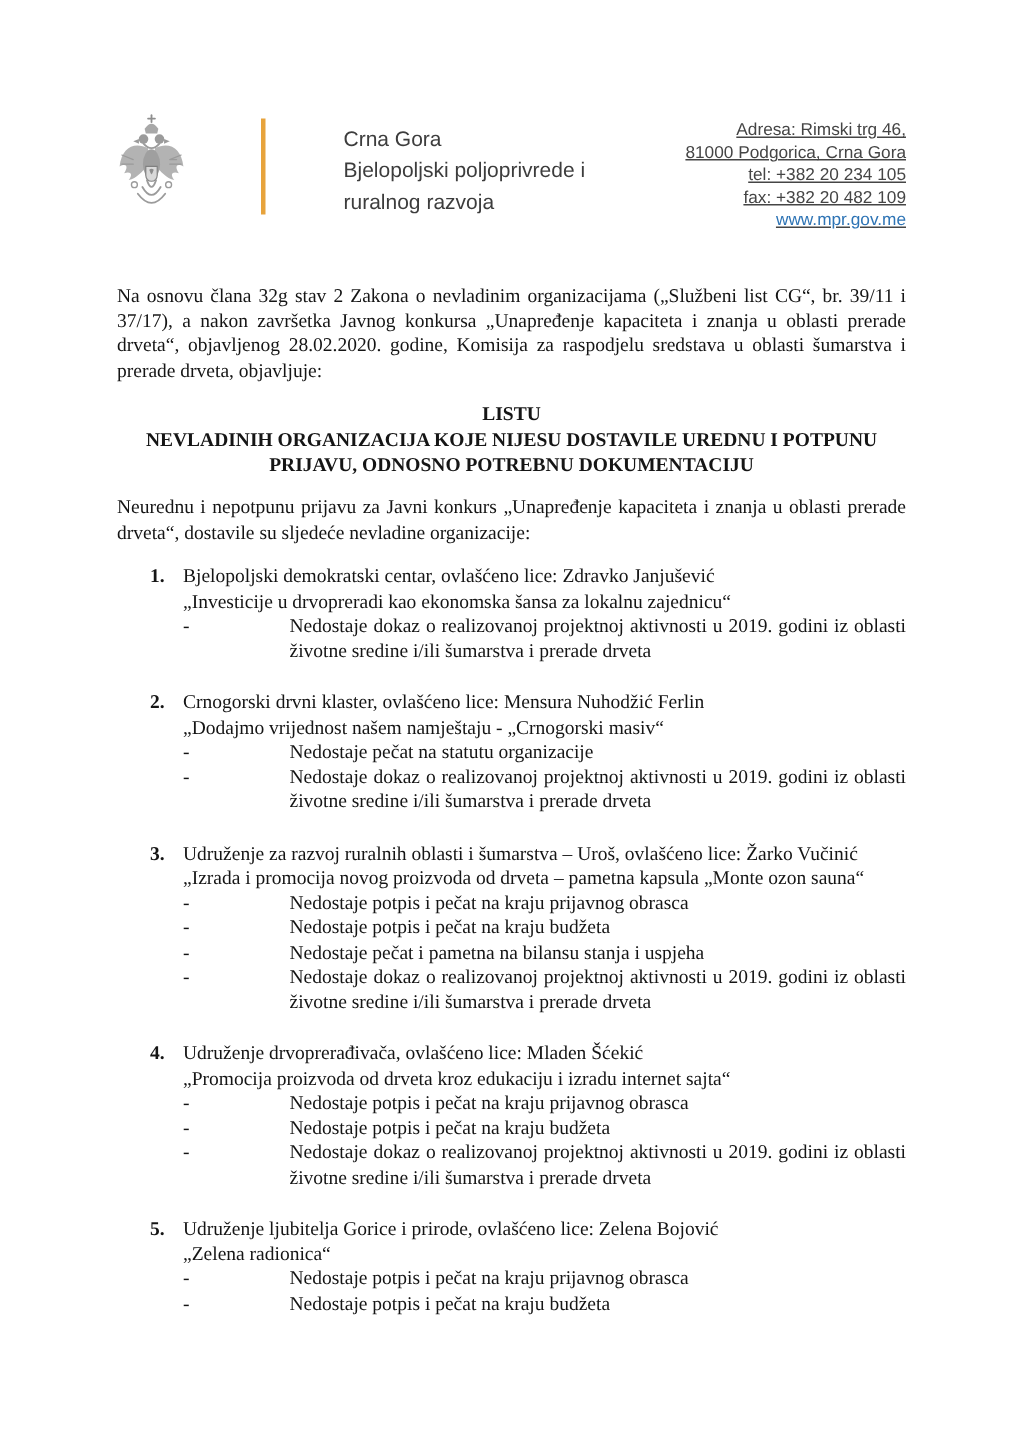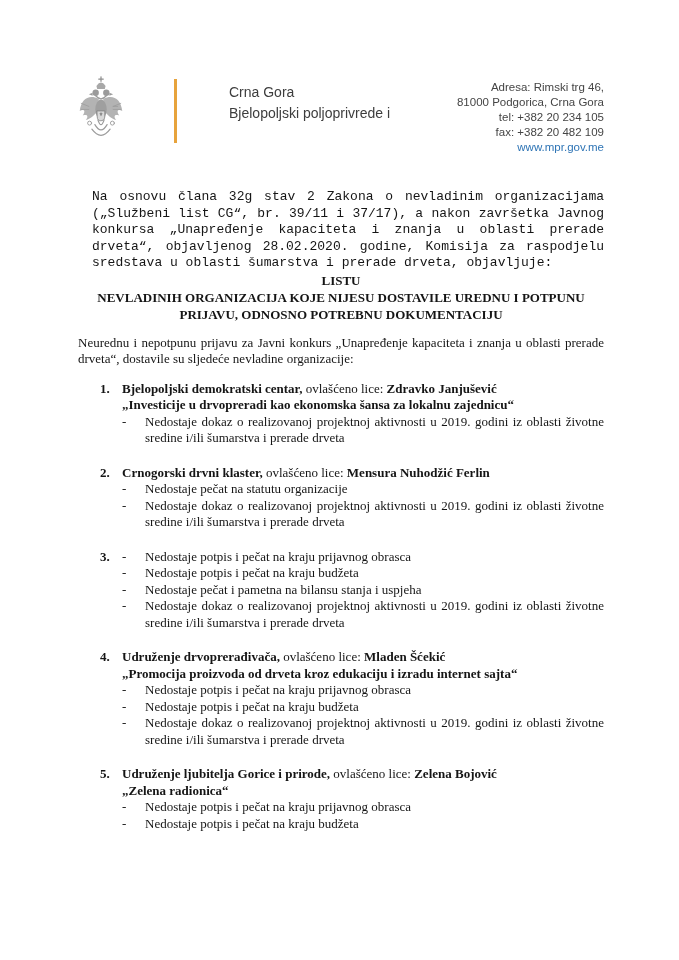--- a/index.html
+++ b/index.html
@@ -15,36 +15,36 @@
   .header{display:flex;justify-content:space-between;align-items:flex-start;}
   .brand{display:flex;align-items:flex-start;gap:41px;}
   .emblem{width:46px;height:76px;flex:0 0 46px;}
   .divider{width:3px;height:64px;background:#E7A33C;margin:3px 11px 0 9px;flex:0 0 3px;}
   .brand-text{
     font-family:"Liberation Sans",sans-serif;
     color:#3d3d3d;font-size:14px;line-height:21px;padding-top:6px;
   }
   .contact{
     font-family:"Liberation Sans",sans-serif;
-    color:#454545;font-size:11.5px;line-height:15px;text-align:right;padding-top:4px;
+    color:#454545;font-size:11.5px;line-height:15px;text-align:right;padding-top:4px;text-decoration:underline;
   }
   .contact .link{color:#2e74b5;text-decoration:none;cursor:pointer;margin-top:20px;}
   
-  .p-intro{margin:34px 0 0 14px;text-align:justify;font-family:Liberation Mono, monospace;}
-  .doc-title{text-align:center;font-weight:bold;line-height:17px;}
+  .p-intro{margin:34px 0 0 0;text-align:justify;}
+  .doc-title{margin-top:12px;text-align:center;font-weight:bold;line-height:17px;}
   .p-lead{margin-top:12px;text-align:justify;}
   
   .org-list{margin-top:7px;}
   .org{position:relative;padding-left:44px;margin-bottom:18px;}
   .org-num{position:absolute;left:22px;top:0;font-weight:bold;}
   .org-head{text-align:justify;}
-  .b{font-weight:bold;}
+  .b{font-weight:normal;}
   .def{display:flex;}
   .def-dash{flex:0 0 23px;width:23px;}
-  .def-text{flex:1;text-align:justify;}
+  .def-text{flex:1;text-align:justify;margin-left:48px;}
 </style>
 </head>
 <body>
 
 <div class="page">
 
   <div class="header">
     <div class="brand">
       <svg class="emblem" viewBox="0 0 60 100" aria-hidden="true">
         <g fill="none" stroke="#8e8e8e" stroke-width="1.6" stroke-linecap="round">
@@ -66,20 +66,21 @@
           <path d="M22 64 Q30 78 38 64" stroke="#9b9b9b"></path>
           <path d="M18 70 Q30 86 42 70" stroke="#9b9b9b"></path>
           <circle cx="15" cy="62" r="2.6" stroke="#9b9b9b" stroke-width="1.2"></circle>
           <circle cx="45" cy="62" r="2.6" stroke="#9b9b9b" stroke-width="1.2"></circle>
         </g>
       </svg>
       <div class="divider"></div>
       <div class="brand-text">
         <div>Crna Gora</div>
         <div>Bjelopoljski poljoprivrede i</div>
+        <div>ruralnog razvoja</div>
       </div>
     </div>
     <div class="contact">
       <div>Adresa: Rimski trg 46,</div>
       <div>81000 Podgorica, Crna Gora</div>
       <div>tel: +382 20 234 105</div>
       <div>fax: +382 20 482 109</div>
       <div><span class="link">www.mpr.gov.me</span></div>
     </div>
   </div>
@@ -99,34 +100,35 @@
         <div class="org-head"><span class="b">Bjelopoljski demokratski centar,</span> <span>ovlašćeno lice:</span> <span class="b">Zdravko Janjušević</span><br><span class="b">„Investicije u drvopreradi kao ekonomska šansa za lokalnu zajednicu“</span></div>
         <div>
           <div class="def">
             <span class="def-dash">-</span>
             <span class="def-text">Nedostaje dokaz o realizovanoj projektnoj aktivnosti u 2019. godini iz oblasti životne sredine i/ili šumarstva i prerade drveta</span>
           </div>
         </div>
       </div>
       <div class="org">
         <span class="org-num">2.</span>
-        <div class="org-head"><span class="b">Crnogorski drvni klaster,</span> <span>ovlašćeno lice:</span> <span class="b">Mensura Nuhodžić Ferlin</span><br></div>
+        <div class="org-head"><span class="b">Crnogorski drvni klaster,</span> <span>ovlašćeno lice:</span> <span class="b">Mensura Nuhodžić Ferlin</span><br><span class="b">„Dodajmo vrijednost našem namještaju - „Crnogorski masiv“</span></div>
         <div>
           <div class="def">
             <span class="def-dash">-</span>
             <span class="def-text">Nedostaje pečat na statutu organizacije</span>
           </div>
           <div class="def">
             <span class="def-dash">-</span>
             <span class="def-text">Nedostaje dokaz o realizovanoj projektnoj aktivnosti u 2019. godini iz oblasti životne sredine i/ili šumarstva i prerade drveta</span>
           </div>
         </div>
       </div>
       <div class="org">
         <span class="org-num">3.</span>
+        <div class="org-head"><span class="b">Udruženje za razvoj ruralnih oblasti i šumarstva – Uroš,</span> <span>ovlašćeno lice:</span> <span class="b">Žarko Vučinić</span><br><span class="b">„Izrada i promocija novog proizvoda od drveta – pametna kapsula „Monte ozon sauna“</span></div>
         <div>
           <div class="def">
             <span class="def-dash">-</span>
             <span class="def-text">Nedostaje potpis i pečat na kraju prijavnog obrasca</span>
           </div>
           <div class="def">
             <span class="def-dash">-</span>
             <span class="def-text">Nedostaje potpis i pečat na kraju budžeta</span>
           </div>
           <div class="def">

